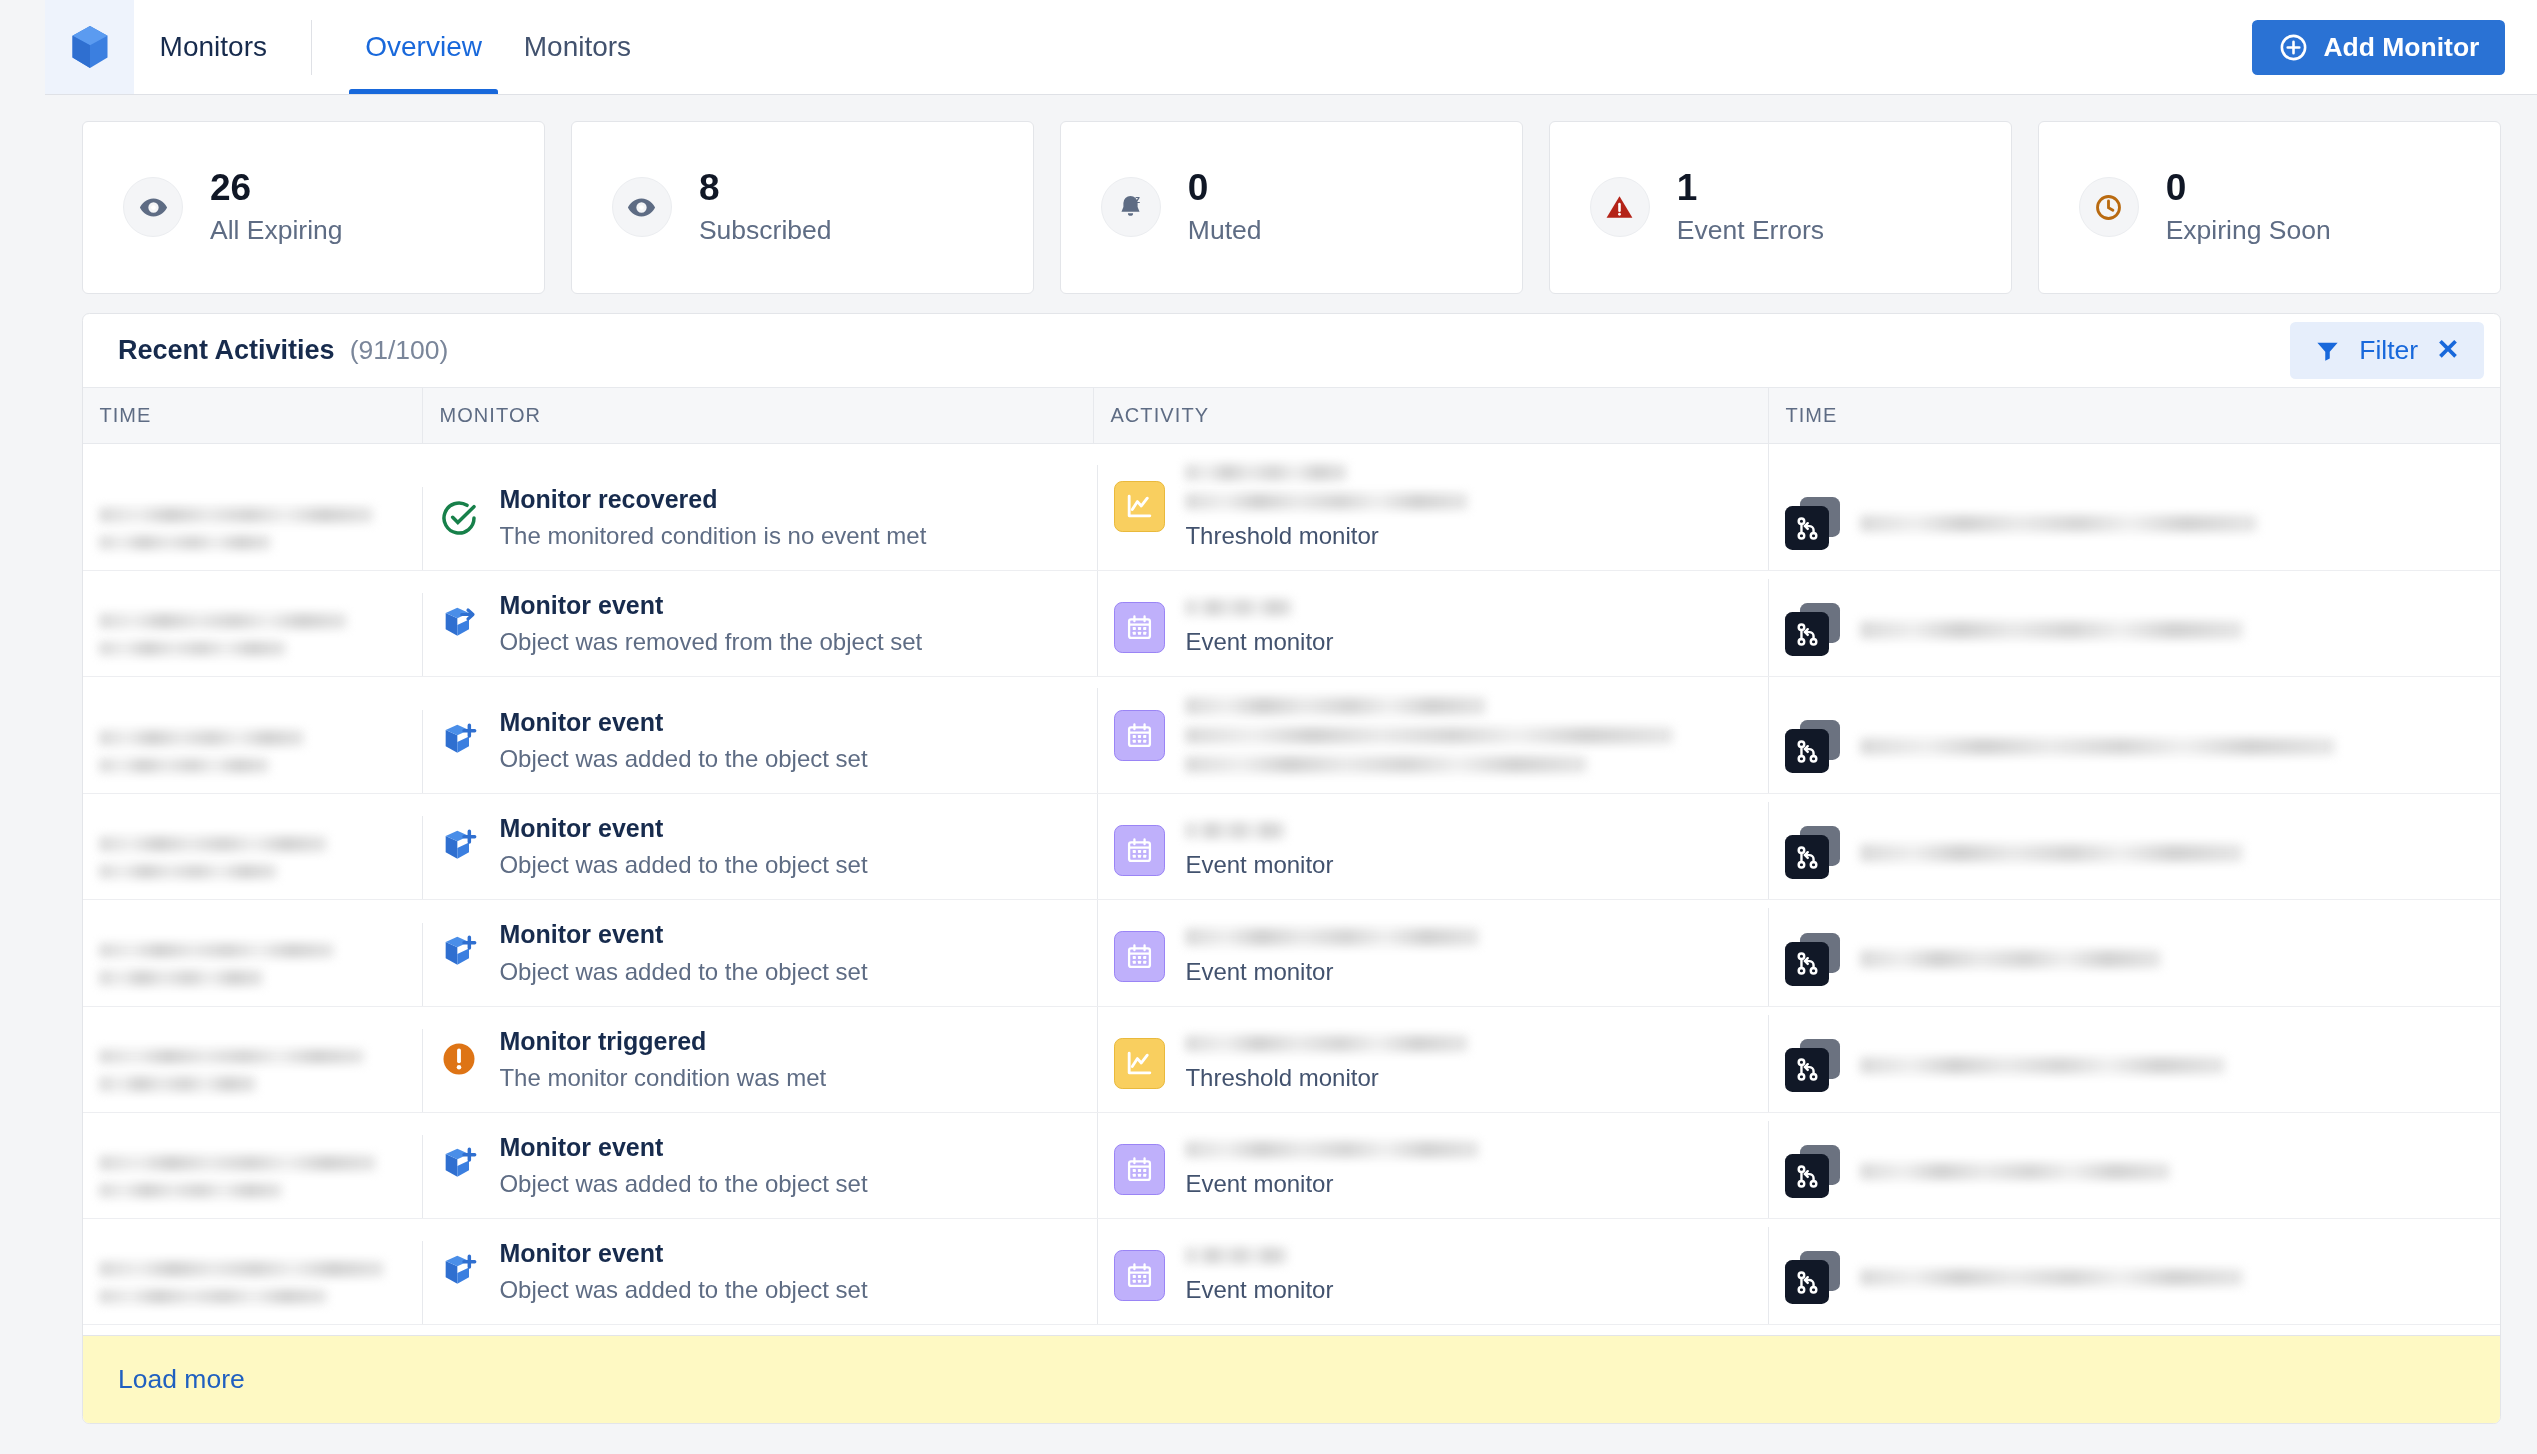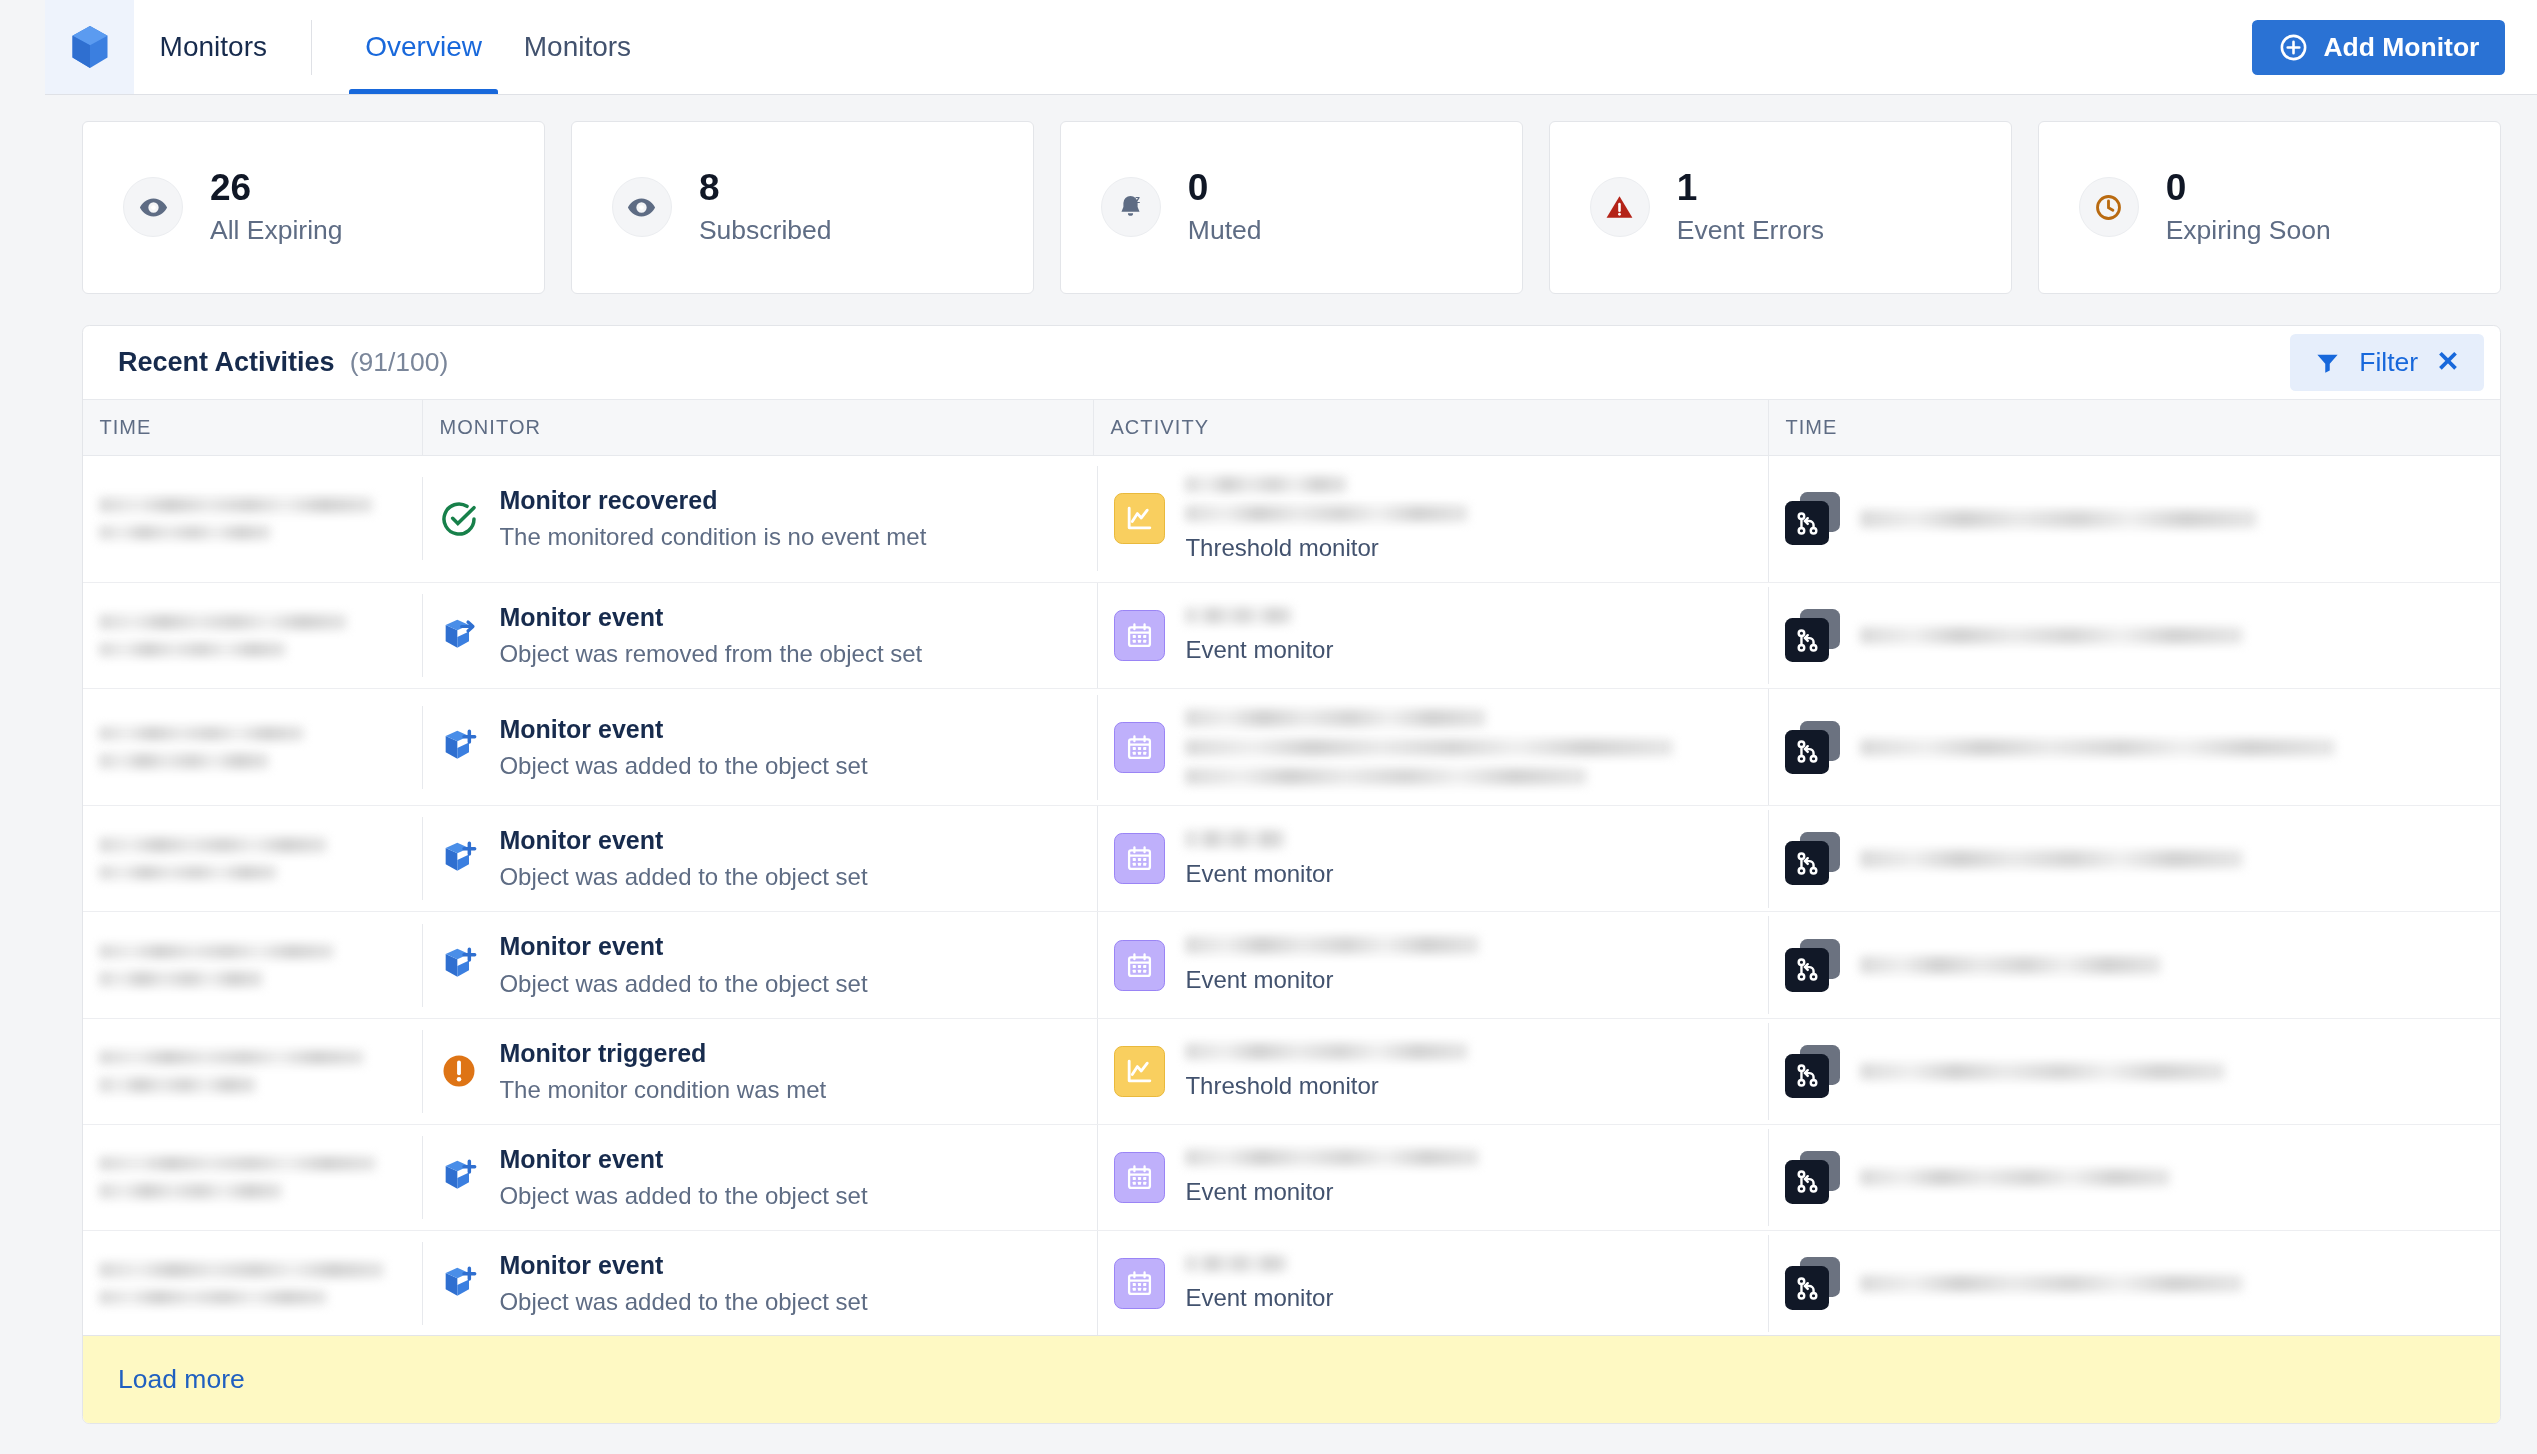--- a/index.html
+++ b/index.html
@@ -50,21 +50,21 @@
   }
   .stat-ico {
     width:60px; height:60px; border-radius:50%; background:#f4f5f7;
     border:0.9px solid #ebedf0; display:flex; align-items:center; justify-content:center; flex:none;
   }
   .stat-num { font-size:37px; font-weight:bold; color:#101726; line-height:1.05; }
   .stat-lbl { font-size:26.5px; color:#5e6c84; margin-top:7.3px; white-space:nowrap; }
 
   
   .panel {
-    margin:31px 37px 0 37px; background:#fff; border:0.9px solid #e3e5e9;
+    margin:19px 37px 0 37px; background:#fff; border:0.9px solid #e3e5e9;
     border-radius:7.3px; flex:1; display:flex; flex-direction:column; overflow:hidden;
     min-height:0;
   }
   .panel-head {
     height:73px; display:flex; align-items:center; justify-content:space-between;
     padding:0 16.4px 0 35px; flex:none; position:relative;
   }
   .panel-title { font-size:27px; font-weight:bold; color:#172b4d; }
   .panel-count { font-size:26.5px; color:#7a869a; font-weight:normal; margin-left:11px; }
   .filter-btn {
@@ -82,21 +82,21 @@
   .th {
     font-size:20px; letter-spacing:1.1px; color:#5e6c84; padding-left:16.4px;
     height:57px; display:flex; align-items:center;
   }
   .c-time   { width:340px; flex:none; border-right:0.9px solid #e7e9ed; }
   .c-act    { width:675px; flex:none; border-right:0.9px solid #e7e9ed; }
   .c-mon    { width:671px; flex:none; border-right:0.9px solid #e7e9ed; }
   .c-inp    { flex:1; }
 
   .tbody { flex:1; overflow:hidden; min-height:0; }
-  .row { display:flex; border-bottom:0.9px solid #edeef1; align-items:center; }
+  .row { display:flex; border-bottom:0.9px solid #edeef1; align-items:flex-end; }
   .cell { padding:20px 16.4px; display:flex; align-items:center; gap:20px; }
 
   
   .blur {
     background:linear-gradient(90deg,#d8d8d8 0%,#eee 14%,#cfcfcf 26%,#e9e9e9 40%,
               #d4d4d4 55%,#efefef 68%,#d0d0d0 82%,#e6e6e6 100%);
     filter:blur(4.6px); border-radius:3.7px; height:17.3px; opacity:.95;
   }
   .blur.sm { height:15.5px; }
   .blur-stack { display:flex; flex-direction:column; gap:12px; }

